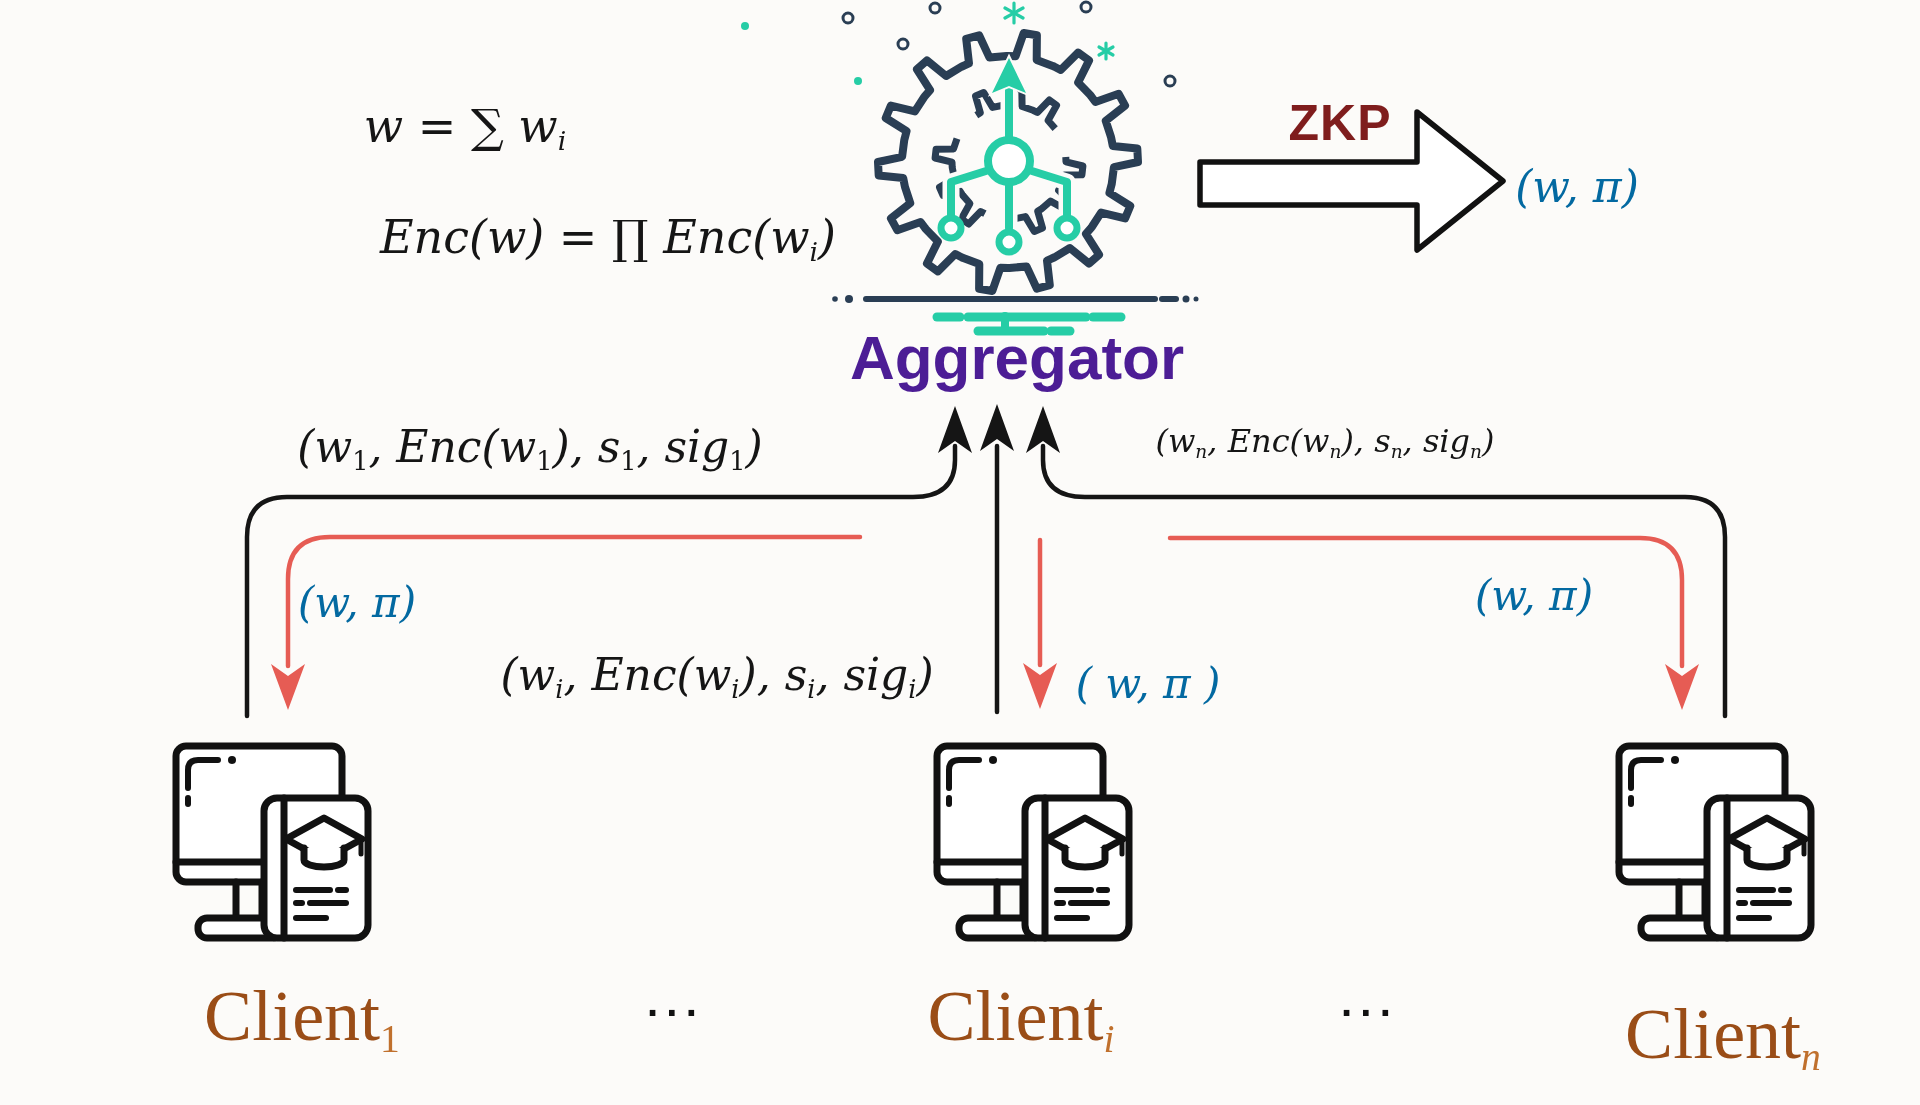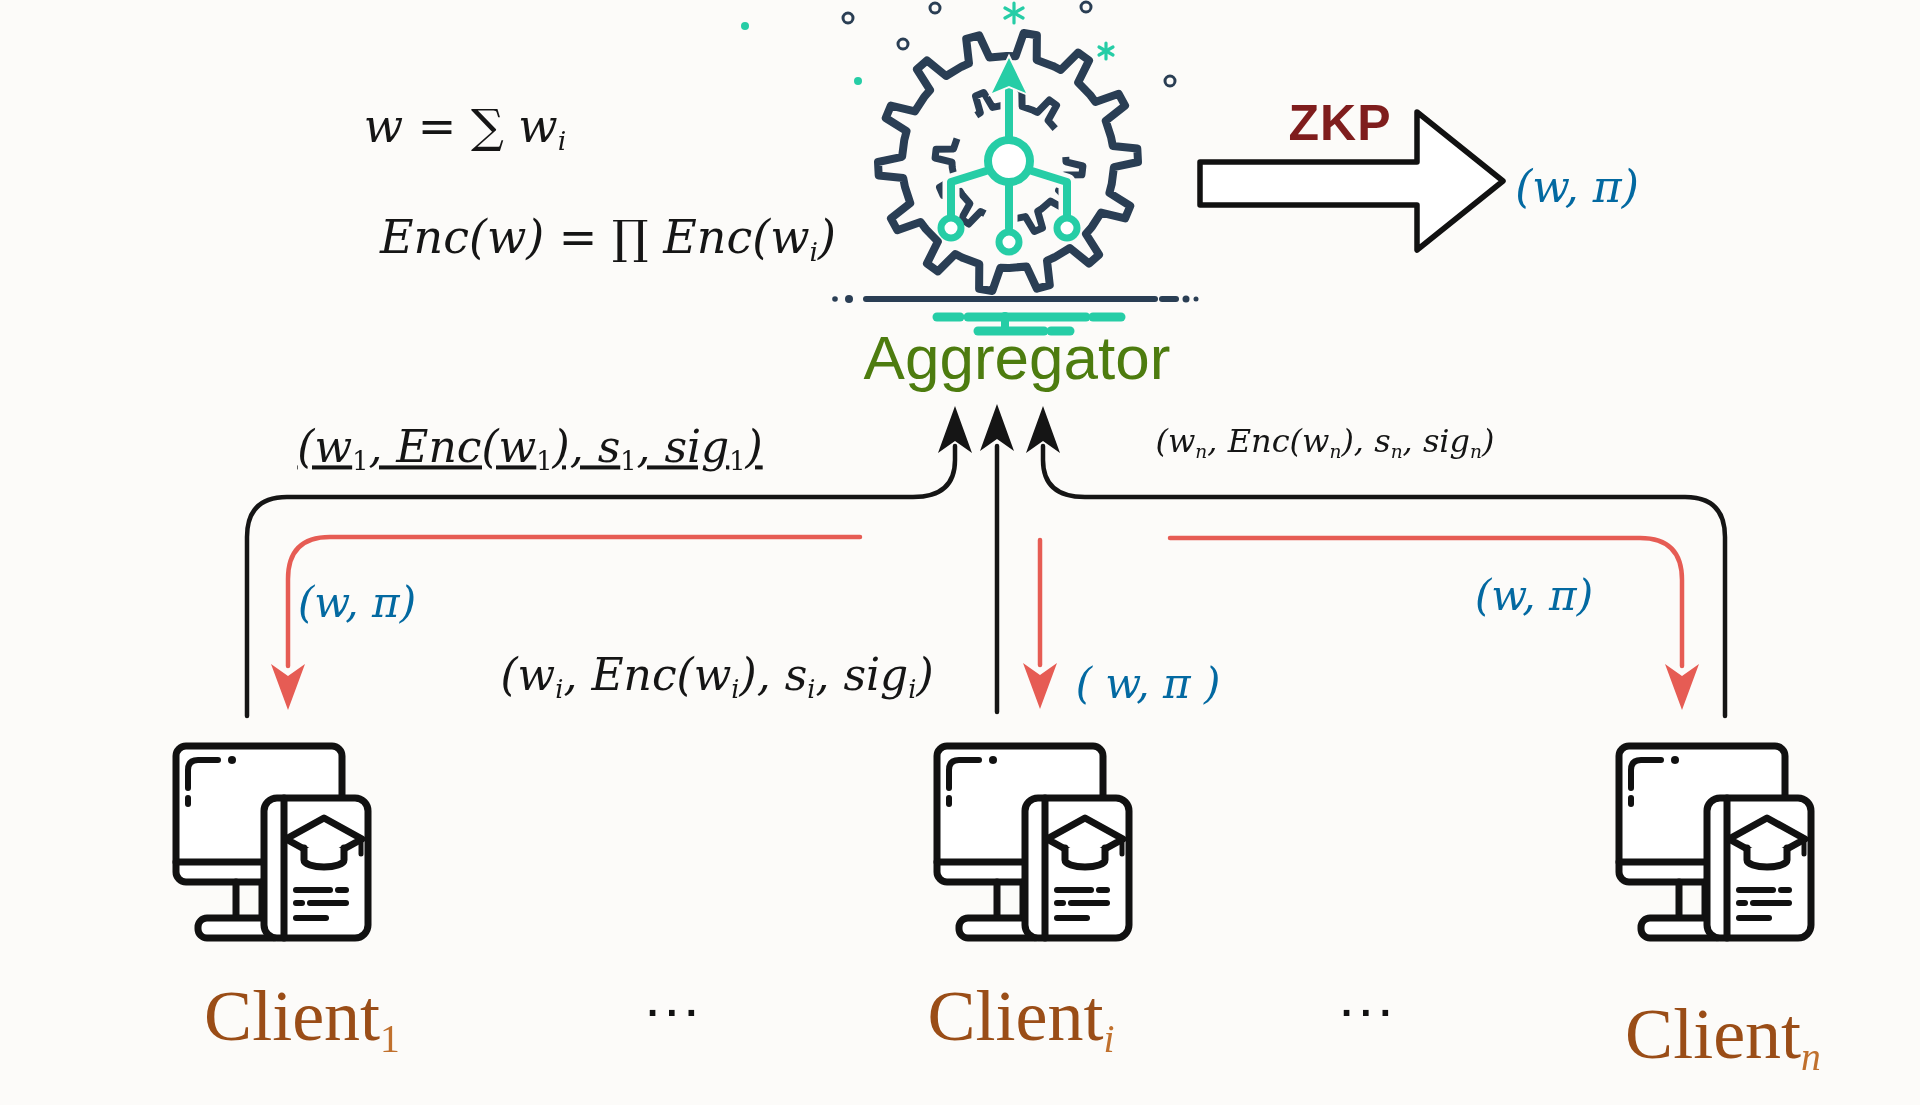--- a/index.html
+++ b/index.html
@@ -12,23 +12,23 @@
   .red{color:#0369a1;}
   .sub{font-size:.58em;vertical-align:-0.30em;}
   .subup{font-size:.58em;vertical-align:-0.30em;font-style:normal;}
 
   #formula-sum   {left:465px;top:129px;font-size:46px;}
   #formula-prod  {left:608px;top:240px;font-size:46px;}
 
   #zkp-label     {left:1307px;top:123px;font-size:50px;font-weight:700;color:#7f1d1d;letter-spacing:1px;margin-left:33px;}
   #zkp-output    {left:1577px;top:187px;font-size:44px;}
 
-  #aggregator-label{left:1017px;top:358px;font-size:62px;font-weight:400;color:#4d7c0f;}
+  #aggregator-label{left:1017px;top:358px;font-size:62px;font-weight:700;color:#4c1d95;}
 
-  #msg-up-1      {left:530px; top:450px;font-size:44px;text-decoration:underline;}
+  #msg-up-1      {left:530px; top:450px;font-size:44px;}
   #msg-up-n      {left:1325px;top:443px;font-size:32px;}
   #msg-up-i      {left:717px; top:678px;font-size:44px;}
 
   #msg-down-left {left:357px; top:603px;font-size:42px;}
   #msg-down-mid  {left:1148px;top:684px;font-size:42px;}
   #msg-down-right{left:1534px;top:596px;font-size:42px;}
 
   .client-label{font-family:"Liberation Serif",serif;font-style:normal;color:#9a4d17;font-size:72px;}
   .client-label .sub,.client-label .subup{color:#c0702d;font-size:.55em;vertical-align:-0.30em;}
   .client-label .sub{font-style:italic;}

